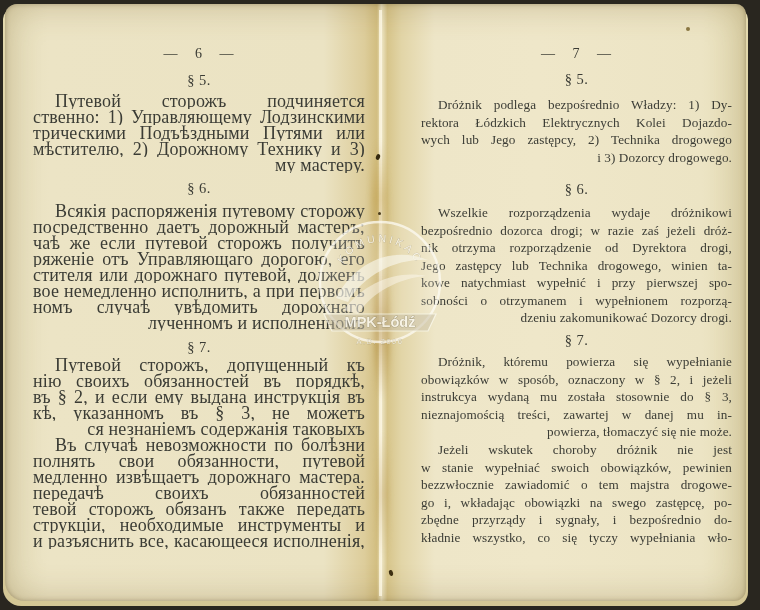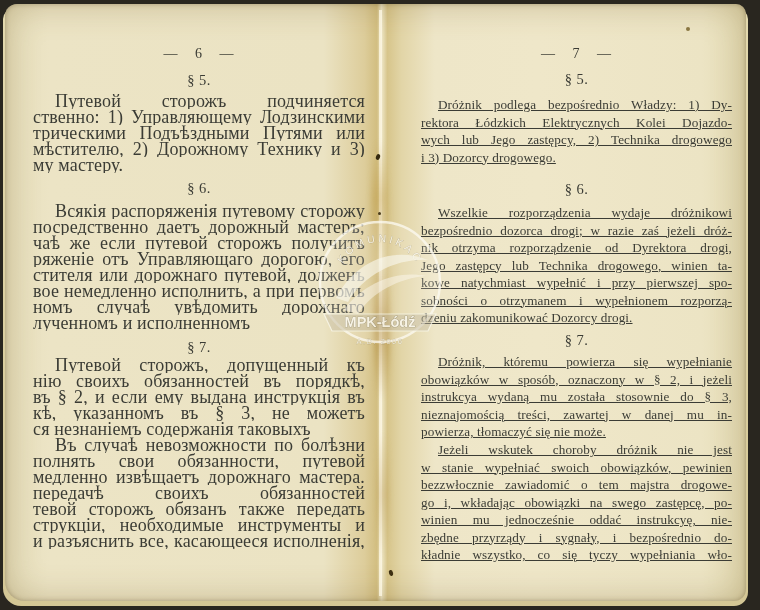--- a/index.html
+++ b/index.html
@@ -50,25 +50,25 @@
   .heading{
     position:absolute;left:0;right:0;text-align:center;
     font-size:14.5px;letter-spacing:.5px;
   }
   .para{position:absolute;left:0;right:0;}
   .line{
     text-align:justify;overflow:hidden;
     white-space:normal;
   }
   .page.left .line{height:16px;line-height:16px;font-size:18px;letter-spacing:.15px;}
-  .page.right .line{height:17.5px;line-height:17.5px;font-size:13.2px;letter-spacing:.1px;text-decoration:underline;}
+  .page.right .line{height:17.5px;line-height:17.5px;font-size:13.2px;letter-spacing:.1px;}
   .line::after{content:"";display:inline-block;width:100%;height:0;}
   .line.first{text-indent:22px;}
   .page.right .line.first{text-indent:17px;}
-  .line.last{text-align:left;}
+  .line.last{text-align:right;}
   .line.last::after{content:none;}
 
   .watermark{
     position:absolute;left:314px;top:218px;width:132px;height:136px;
     z-index:3;opacity:.85;pointer-events:none;
   }
 </style>
 </head>
 <body>
 
@@ -155,21 +155,20 @@
         <div class="line">obowiązków w sposób, oznaczony w § 2, i jeżeli</div>
         <div class="line">instrukcya wydaną mu została stosownie do § 3,</div>
         <div class="line">nieznajomością treści, zawartej w danej mu in-</div>
         <div class="line last">powierza, tłomaczyć się nie może.</div>
       </div>
     <div class="para" style="top:441px">
         <div class="line first">Jeżeli wskutek choroby dróżnik nie jest</div>
         <div class="line">w stanie wypełniać swoich obowiązków, pewinien</div>
         <div class="line">bezzwłocznie zawiadomić o tem majstra drogowe-</div>
         <div class="line">go i, wkładając obowiązki na swego zastępcę, po-</div>
-        <div class="line">winien mu jednocześnie oddać instrukcyę, nie-</div>
         <div class="line">zbędne przyrządy i sygnały, i bezpośrednio do-</div>
         <div class="line">kładnie wszystko, co się tyczy wypełniania wło-</div>
       </div>
   </div>
 
   <div class="watermark">
     <svg viewBox="0 0 132 136" width="132" height="136">
       <circle cx="66" cy="64" r="60" fill="rgba(250,248,238,0.22)" stroke="rgba(253,251,243,0.9)" stroke-width="2.4"></circle>
       <path id="wm-arc" d="M 24,66 A 42,42 0 0 1 108,66" fill="none"></path>
       <text font-size="10.5" letter-spacing="3" font-family="Liberation Sans, sans-serif" fill="rgba(252,250,242,0.95)" stroke="rgba(100,92,68,0.45)" stroke-width="0.5" paint-order="stroke">

